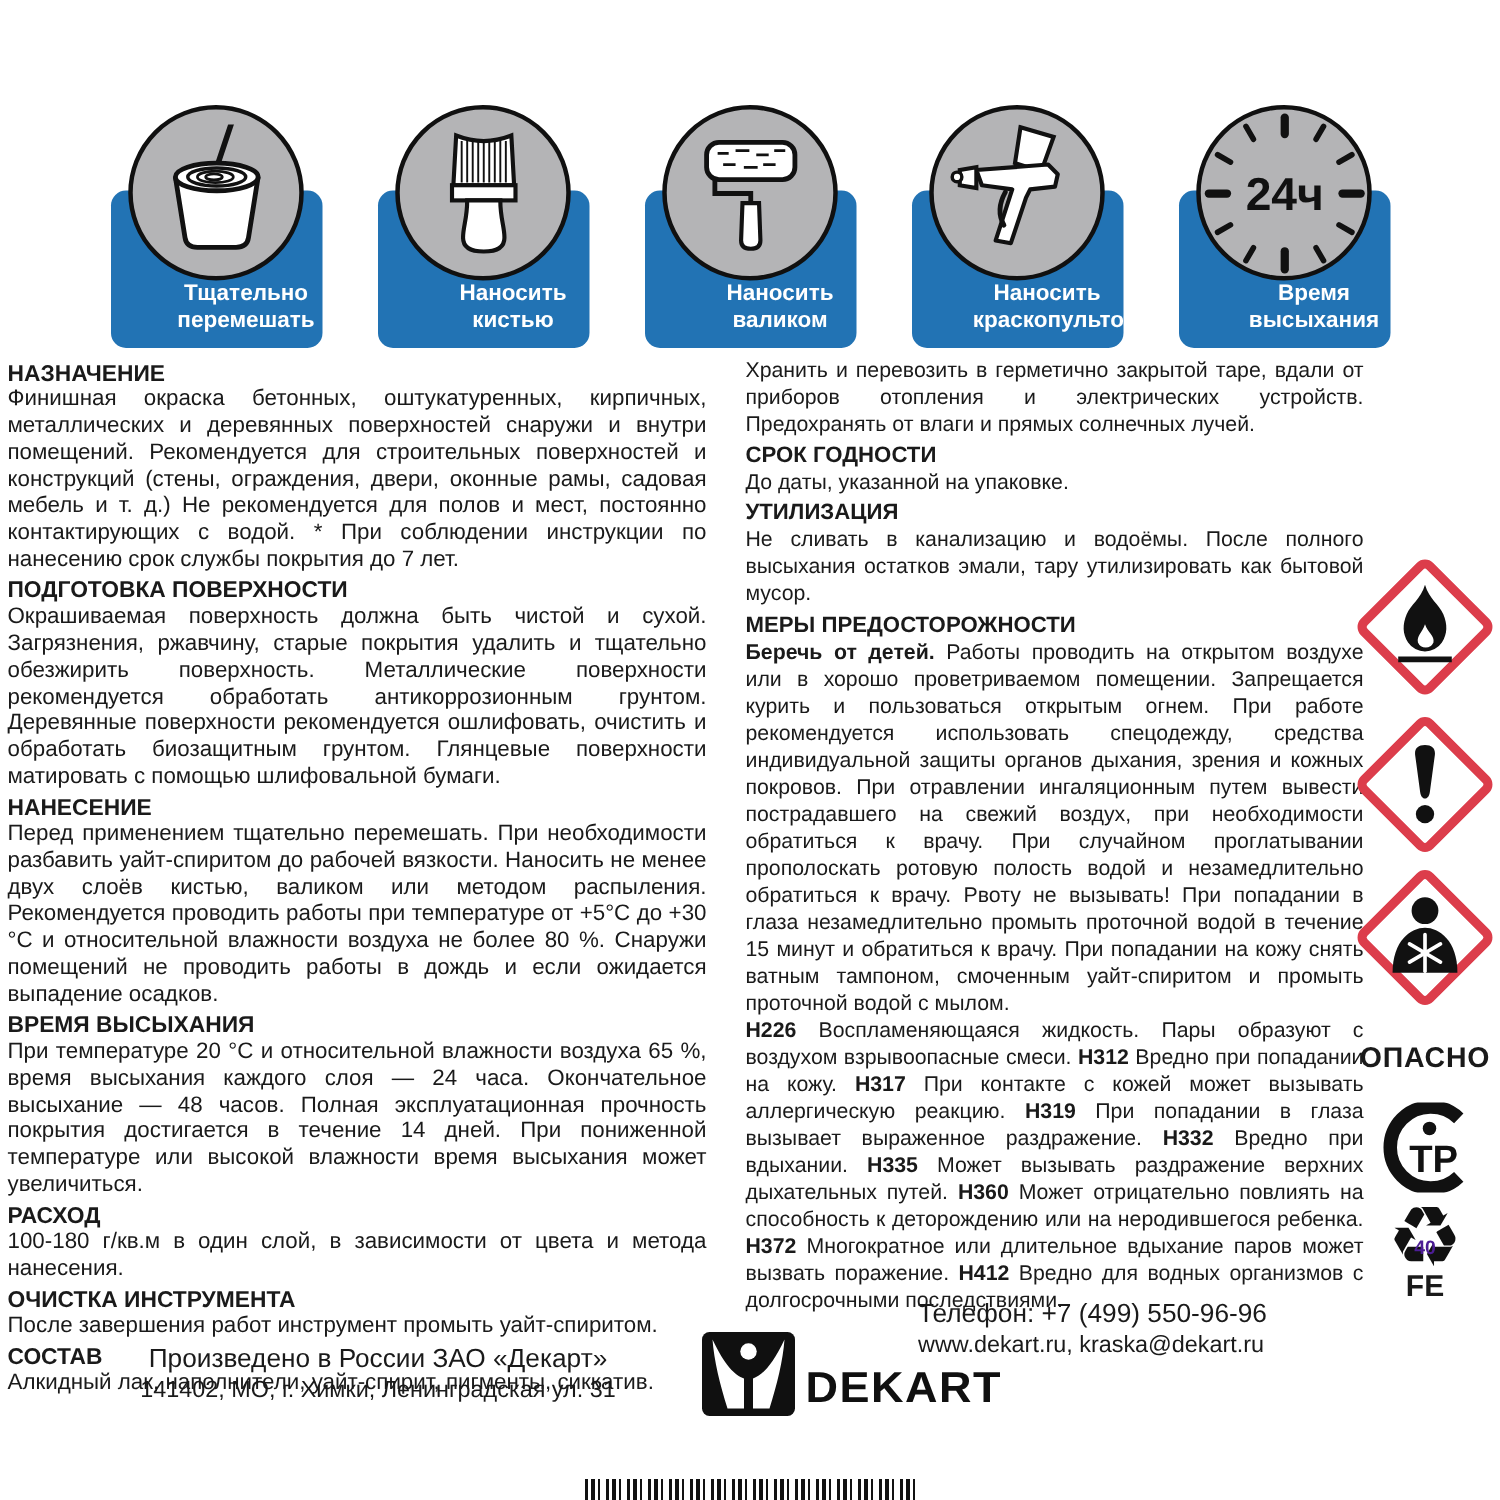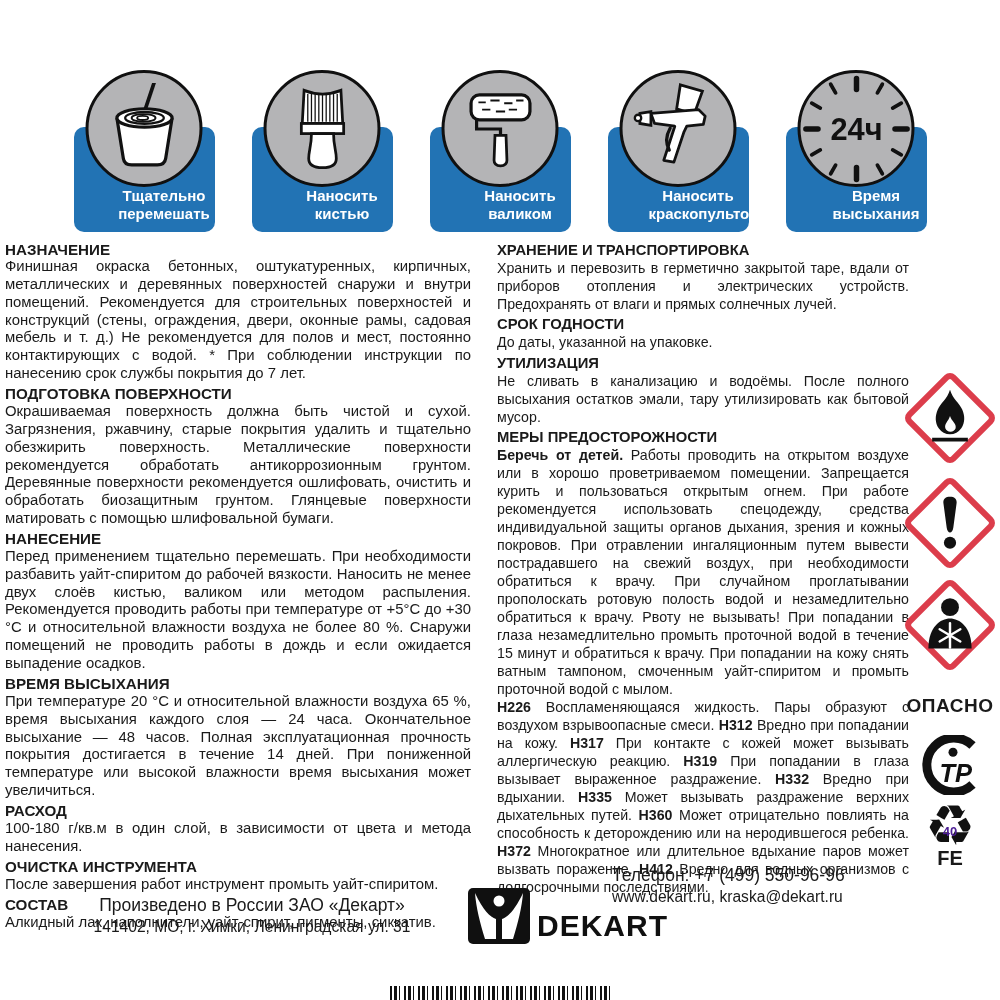--- a/index.html
+++ b/index.html
@@ -32,21 +32,21 @@
   .col-right{position:absolute;left:497px;top:238px;width:412px;}
   .sec-h{font-weight:bold;font-size:15.2px;line-height:17.8px;margin-top:2.5px;}
   .sec-p{font-size:14.9px;line-height:17.8px;text-align:justify;}
   .col-right .sec-h{font-size:14.8px;line-height:18px;}
   .col-right .sec-p{font-size:14.2px;line-height:18px;}
   .sec-p .b{font-weight:bold;}
   
   .ghs{position:absolute;left:903px;width:94px;height:94px;}
   .danger-word{position:absolute;left:903px;top:695px;width:94px;text-align:center;
     font-weight:bold;font-size:19px;letter-spacing:0.5px;}
-  .ctr-mark{position:absolute;left:911px;top:735px;font-style:italic;}
+  .ctr-mark{position:absolute;left:911px;top:735px;}
   .recycling{position:absolute;left:903px;top:797px;width:94px;text-align:center;}
   .recycling .glyph{display:block;font-family:"DejaVu Sans",sans-serif;font-size:56px;line-height:58px;color:#111;}
   .recycling .code{position:absolute;top:27px;left:0;right:0;font-size:13px;font-weight:bold;color:#4c1d95;}
   .recycling .mat{display:block;font-size:20px;font-weight:bold;margin-top:-8px;}
   
   .footer-made{position:absolute;left:62px;top:894px;width:380px;text-align:center;}
   .footer-made .l1{font-size:17.5px;line-height:23px;}
   .footer-made .l2{font-size:15.6px;line-height:20px;}
   .footer-logo{position:absolute;left:428px;top:888px;display:flex;align-items:flex-end;padding-left:40px;}
   .footer-logo .brand{font-size:30px;font-weight:bold;letter-spacing:1px;color:#101010;
@@ -155,21 +155,20 @@
       <div class="sec-h">ВРЕМЯ ВЫСЫХАНИЯ</div>
       <div class="sec-p"><span>При температуре 20 °С и относительной влажности воздуха 65 %, время высыхания каждого слоя — 24 часа. Окончательное высыхание — 48 часов. Полная эксплуатационная прочность покрытия достигается в течение 14 дней. При пониженной температуре или высокой влажности время высыхания может увеличиться.</span></div>
       <div class="sec-h">РАСХОД</div>
       <div class="sec-p"><span>100-180 г/кв.м в один слой, в зависимости от цвета и метода нанесения.</span></div>
       <div class="sec-h">ОЧИСТКА ИНСТРУМЕНТА</div>
       <div class="sec-p"><span>После завершения работ инструмент промыть уайт-спиритом.</span></div>
       <div class="sec-h">СОСТАВ</div>
       <div class="sec-p"><span>Алкидный лак, наполнители, уайт-спирит, пигменты, сиккатив.</span></div>
     </div>
   <div class="col-right">
-      <div class="sec-h">ХРАНЕНИЕ И ТРАНСПОРТИРОВКА</div>
       <div class="sec-p"><span>Хранить и перевозить в герметично закрытой таре, вдали от приборов отопления и электрических устройств. Предохранять от влаги и прямых солнечных лучей.</span></div>
       <div class="sec-h">СРОК ГОДНОСТИ</div>
       <div class="sec-p"><span>До даты, указанной на упаковке.</span></div>
       <div class="sec-h">УТИЛИЗАЦИЯ</div>
       <div class="sec-p"><span>Не сливать в канализацию и водоёмы. После полного высыхания остатков эмали, тару утилизировать как бытовой мусор.</span></div>
       <div class="sec-h">МЕРЫ ПРЕДОСТОРОЖНОСТИ</div>
       <div class="sec-p"><span class="b">Беречь от детей.</span><span> Работы проводить на открытом воздухе или в хорошо проветриваемом помещении. Запрещается курить и пользоваться открытым огнем. При работе рекомендуется использовать спецодежду, средства индивидуальной защиты органов дыхания, зрения и кожных покровов. При отравлении ингаляционным путем вывести пострадавшего на свежий воздух, при необходимости обратиться к врачу. При случайном проглатывании прополоскать ротовую полость водой и незамедлительно обратиться к врачу. Рвоту не вызывать! При попадании в глаза незамедлительно промыть проточной водой в течение 15 минут и обратиться к врачу. При попадании на кожу снять ватным тампоном, смоченным уайт-спиритом и промыть проточной водой с мылом.</span></div>
       <div class="sec-p"><span class="b">Н226</span><span> Воспламеняющаяся жидкость. Пары образуют с воздухом взрывоопасные смеси. </span><span class="b">Н312</span><span> Вредно при попадании на кожу. </span><span class="b">Н317</span><span> При контакте с кожей может вызывать аллергическую реакцию. </span><span class="b">Н319</span><span> При попадании в глаза вызывает выраженное раздражение. </span><span class="b">Н332</span><span> Вредно при вдыхании. </span><span class="b">Н335</span><span> Может вызывать раздражение верхних дыхательных путей. </span><span class="b">Н360</span><span> Может отрицательно повлиять на способность к деторождению или на неродившегося ребенка. </span><span class="b">Н372</span><span> Многократное или длительное вдыхание паров может вызвать поражение. </span><span class="b">Н412</span><span> Вредно для водных организмов с долгосрочными последствиями.</span></div>
     </div>
 

